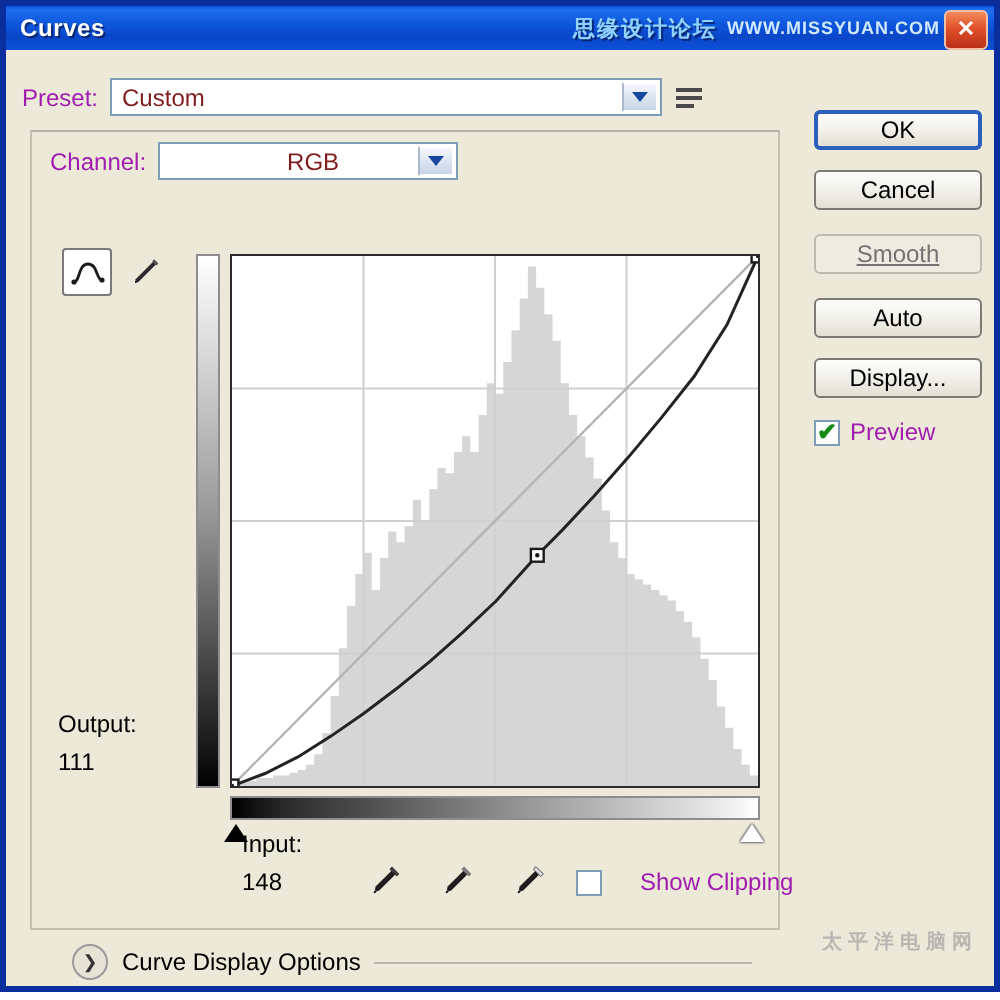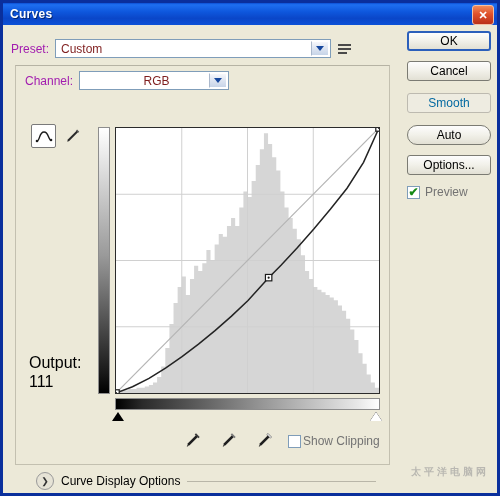--- a/index.html
+++ b/index.html
@@ -159,76 +159,80 @@
     position: absolute; left: 272px; top: 285px;
     width: 0; height: 0;
     border-left: 6px solid transparent; border-right: 6px solid transparent;
     border-bottom: 9px solid #ffffff;
     filter: drop-shadow(0 0 0.6px #555) drop-shadow(0 0 0.6px #555);
   }
 
   
   .output-block { position: absolute; left: 26px; top: 328px; }
   .input-block  { position: absolute; left: 118px; top: 388px; }
-  .vlabel { font-size: 16px; color:#000; line-height: 19px; }
+  .vlabel { font-size: 12px; color:#000; line-height: 19px; }
 
   
   .eyedroppers { position: absolute; left: 180px; top: 405px; display:flex; gap: 16px; }
-  .clip-row { position: absolute; left: 285px; top: 409px; display:flex; align-items:center; gap:2px; }
+  .clip-row { position: absolute; left: 285px; top: 409px; display:flex; align-items:center; gap:19px; }
   .cbox {
     width: 13px; height: 13px; box-sizing:border-box;
     border: 1px solid #7f9db9; background:#fff;
     display:flex; align-items:center; justify-content:center;
   }
   .cbox .tick { color:#158a15; font-size:12px; font-weight:bold; line-height:1; margin-top:-1px; }
-  .cb-label { font-size: 12px; color:#737373; }
+  .cb-label { font-size: 12px; color:#a21caf; }
 
   
   .cdo { position: absolute; left: 33px; top: 447px; display:flex; align-items:center; gap:7px; width: 340px; }
   .cdo-chev {
     width: 16px; height: 16px; border-radius: 50%;
     border: 1px solid #9a9a9a; background: #e6e3d6;
     display:flex;align-items:center;justify-content:center;
     font-size: 9px; color:#333; line-height:1;
   }
   .cdo-label { font-size: 12px; color:#000; white-space: nowrap; }
   .cdo-rule { flex: 1; height: 1px; background: #b9b6a8; }
 
   
-  .btncol { position: absolute; left: 404px; top: 6px; width: 84px; }
+  .btncol { position: absolute; left: 404px; top: 30px; width: 84px; }
   .btn {
     width: 84px; height: 20px;
     box-sizing: border-box;
     border: 1px solid #7b7b73;
     border-radius: 3px;
     background: linear-gradient(to bottom,#fdfdfd 0%,#f2f1ea 48%,#e2e0d4 100%);
     font-size: 12px; color: #000;
     display:flex; align-items:center; justify-content:center;
     margin-bottom: 10px;
   }
   .btn.default { border: 2px solid #2b5fbb; }
-  .btn.disabled { color: #0369a1; border-color: #bdbab0; background:#eeece1; }
+  .btn.disabled { color: #737373; border-color: #bdbab0; background:#eeece1;text-decoration:underline; }
   .preview-row { display:flex; align-items:center; gap:5px; margin-top: 6px; }
 
   
   .pcon {
     position: absolute; right: 8px; bottom: 14px;
     text-align: right; opacity: .62;
   }
   .pcon-main { font-size: 17px; font-weight: bold; color: #9a9a9a; letter-spacing: -.4px; line-height: 1; }
   .pcon-sub  { font-size: 10px; font-weight: bold; color: #9a9a9a; letter-spacing: 3px; line-height: 1.4; }
 </style>
 </head>
 <body>
 
 <div id="app">
   <div class="win-frame">
 
     <div class="titlebar">
       <div class="title-text">Curves</div>
+      <div class="title-wm">
+        <span class="wm-cn">思缘设计论坛</span>
+        <span class="wm-url">WWW.MISSYUAN.COM</span>
+      </div>
       <div class="close-btn">✕</div>
     </div>
 
     <div class="body">
 
       <div class="preset-row">
         <span class="lbl">Preset:</span>
         <div class="combo" id="preset-combo">
           <span class="val">Custom</span>
           <span class="arrowbox">
@@ -303,20 +307,24 @@
         <div class="hgrad"></div>
         <div class="slider-black"></div>
         <div class="slider-white"></div>
       </div>
 
       <div class="output-block">
         <div class="vlabel">Output:</div>
         <div class="vlabel">111</div>
       </div>
 
+      <div class="input-block">
+        <div class="vlabel">Input:</div>
+        <div class="vlabel">148</div>
+      </div>
 
       <div class="eyedroppers">
         <div>
           <svg width="20" height="20" viewBox="0 0 20 20">
             <path d="M4.5 16 L6.6 15.3 L15.3 6.6 L13.4 4.7 L4.7 13.4 Z" fill="#1e1e1e"></path>
             <path d="M13.0 3.3 L16.7 7.0 L15.4 8.3 L11.7 4.6 Z" fill="#3c3c3c"></path>
             <path d="M3.8 16.6 L5.2 16.2 L4.2 15.2 Z" fill="#000"></path>
           </svg>
         </div>
         <div>
@@ -343,22 +351,22 @@
       <div class="cdo">
         <span class="cdo-chev">❯</span>
         <span class="cdo-label">Curve Display Options</span>
         <span class="cdo-rule"></span>
       </div>
 
       <div class="btncol">
         <div class="btn default">OK</div>
         <div class="btn">Cancel</div>
         <div class="btn disabled" style="margin-top:12px;">Smooth</div>
-        <div class="btn" style="margin-top:12px;border-radius:10px;">Auto</div>
-        <div class="btn">Options...</div>
+        <div class="btn" style="margin-top:12px;">Auto</div>
+        <div class="btn">Display...</div>
         <div class="preview-row">
           <span class="cbox">
             <span class="tick">✔</span>
           </span>
           <span class="cb-label">Preview</span>
         </div>
       </div>
 
       <div class="pcon">
         <div class="pcon-sub">太平洋电脑网</div>

